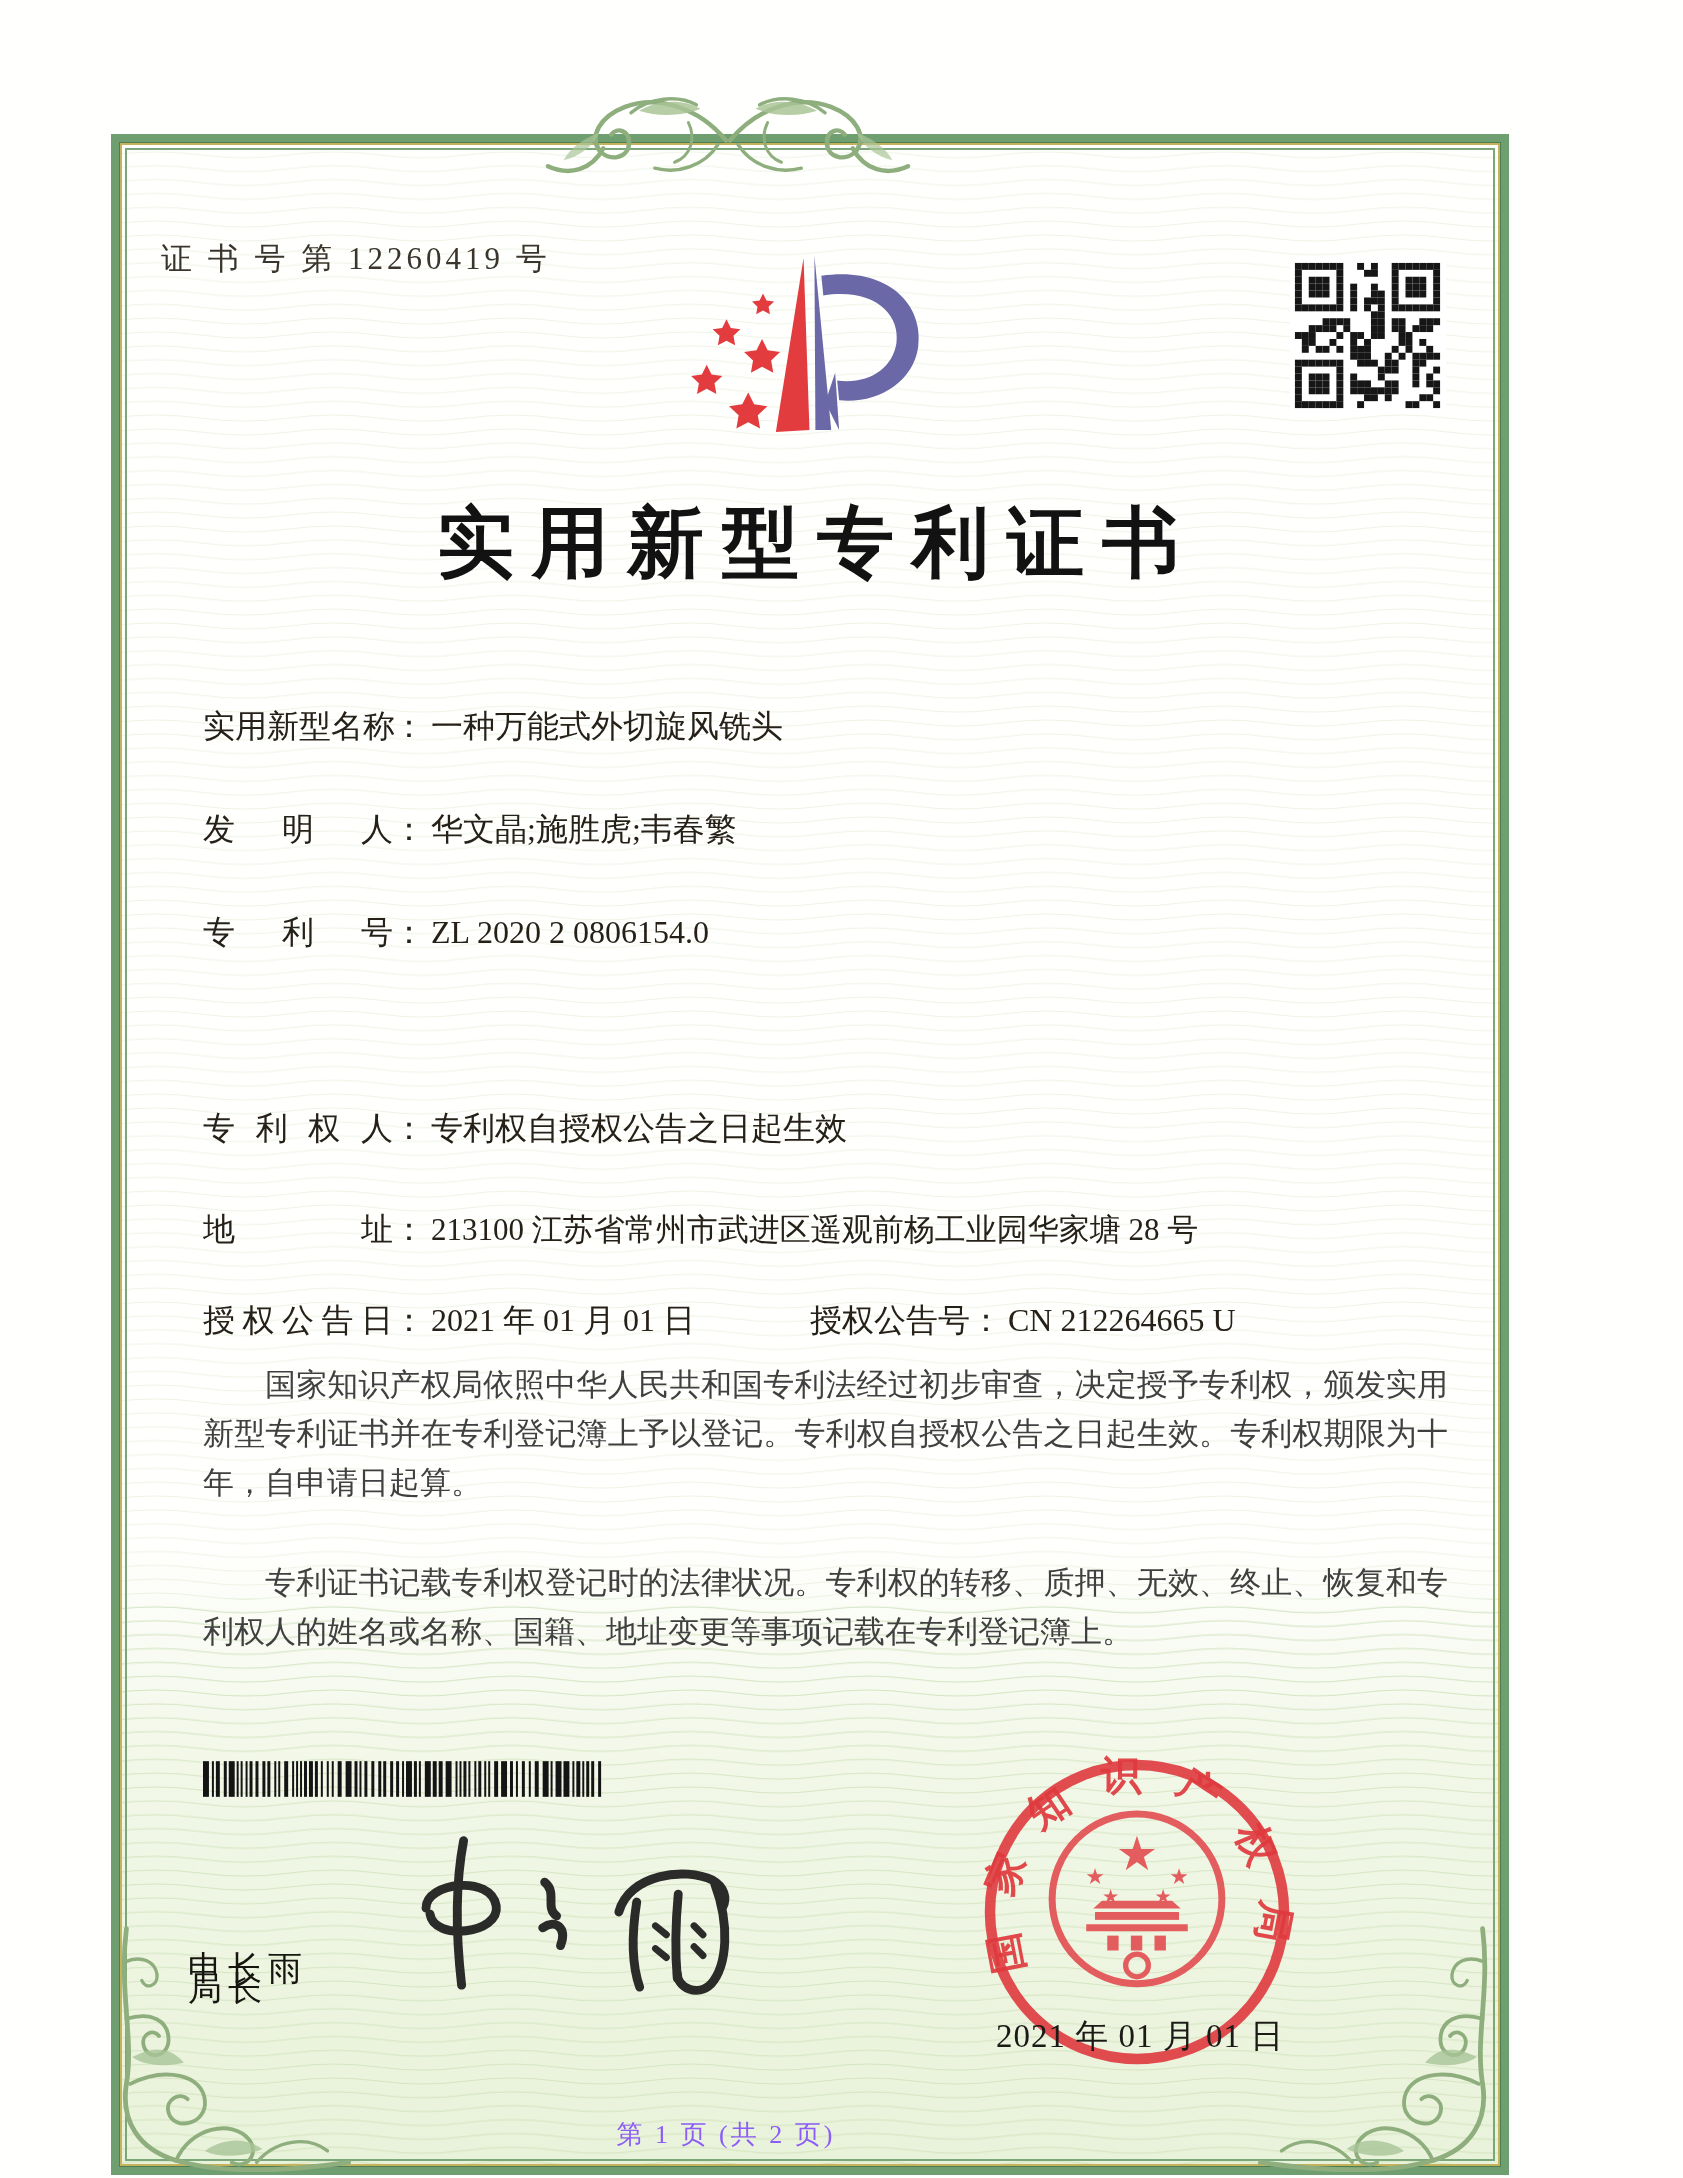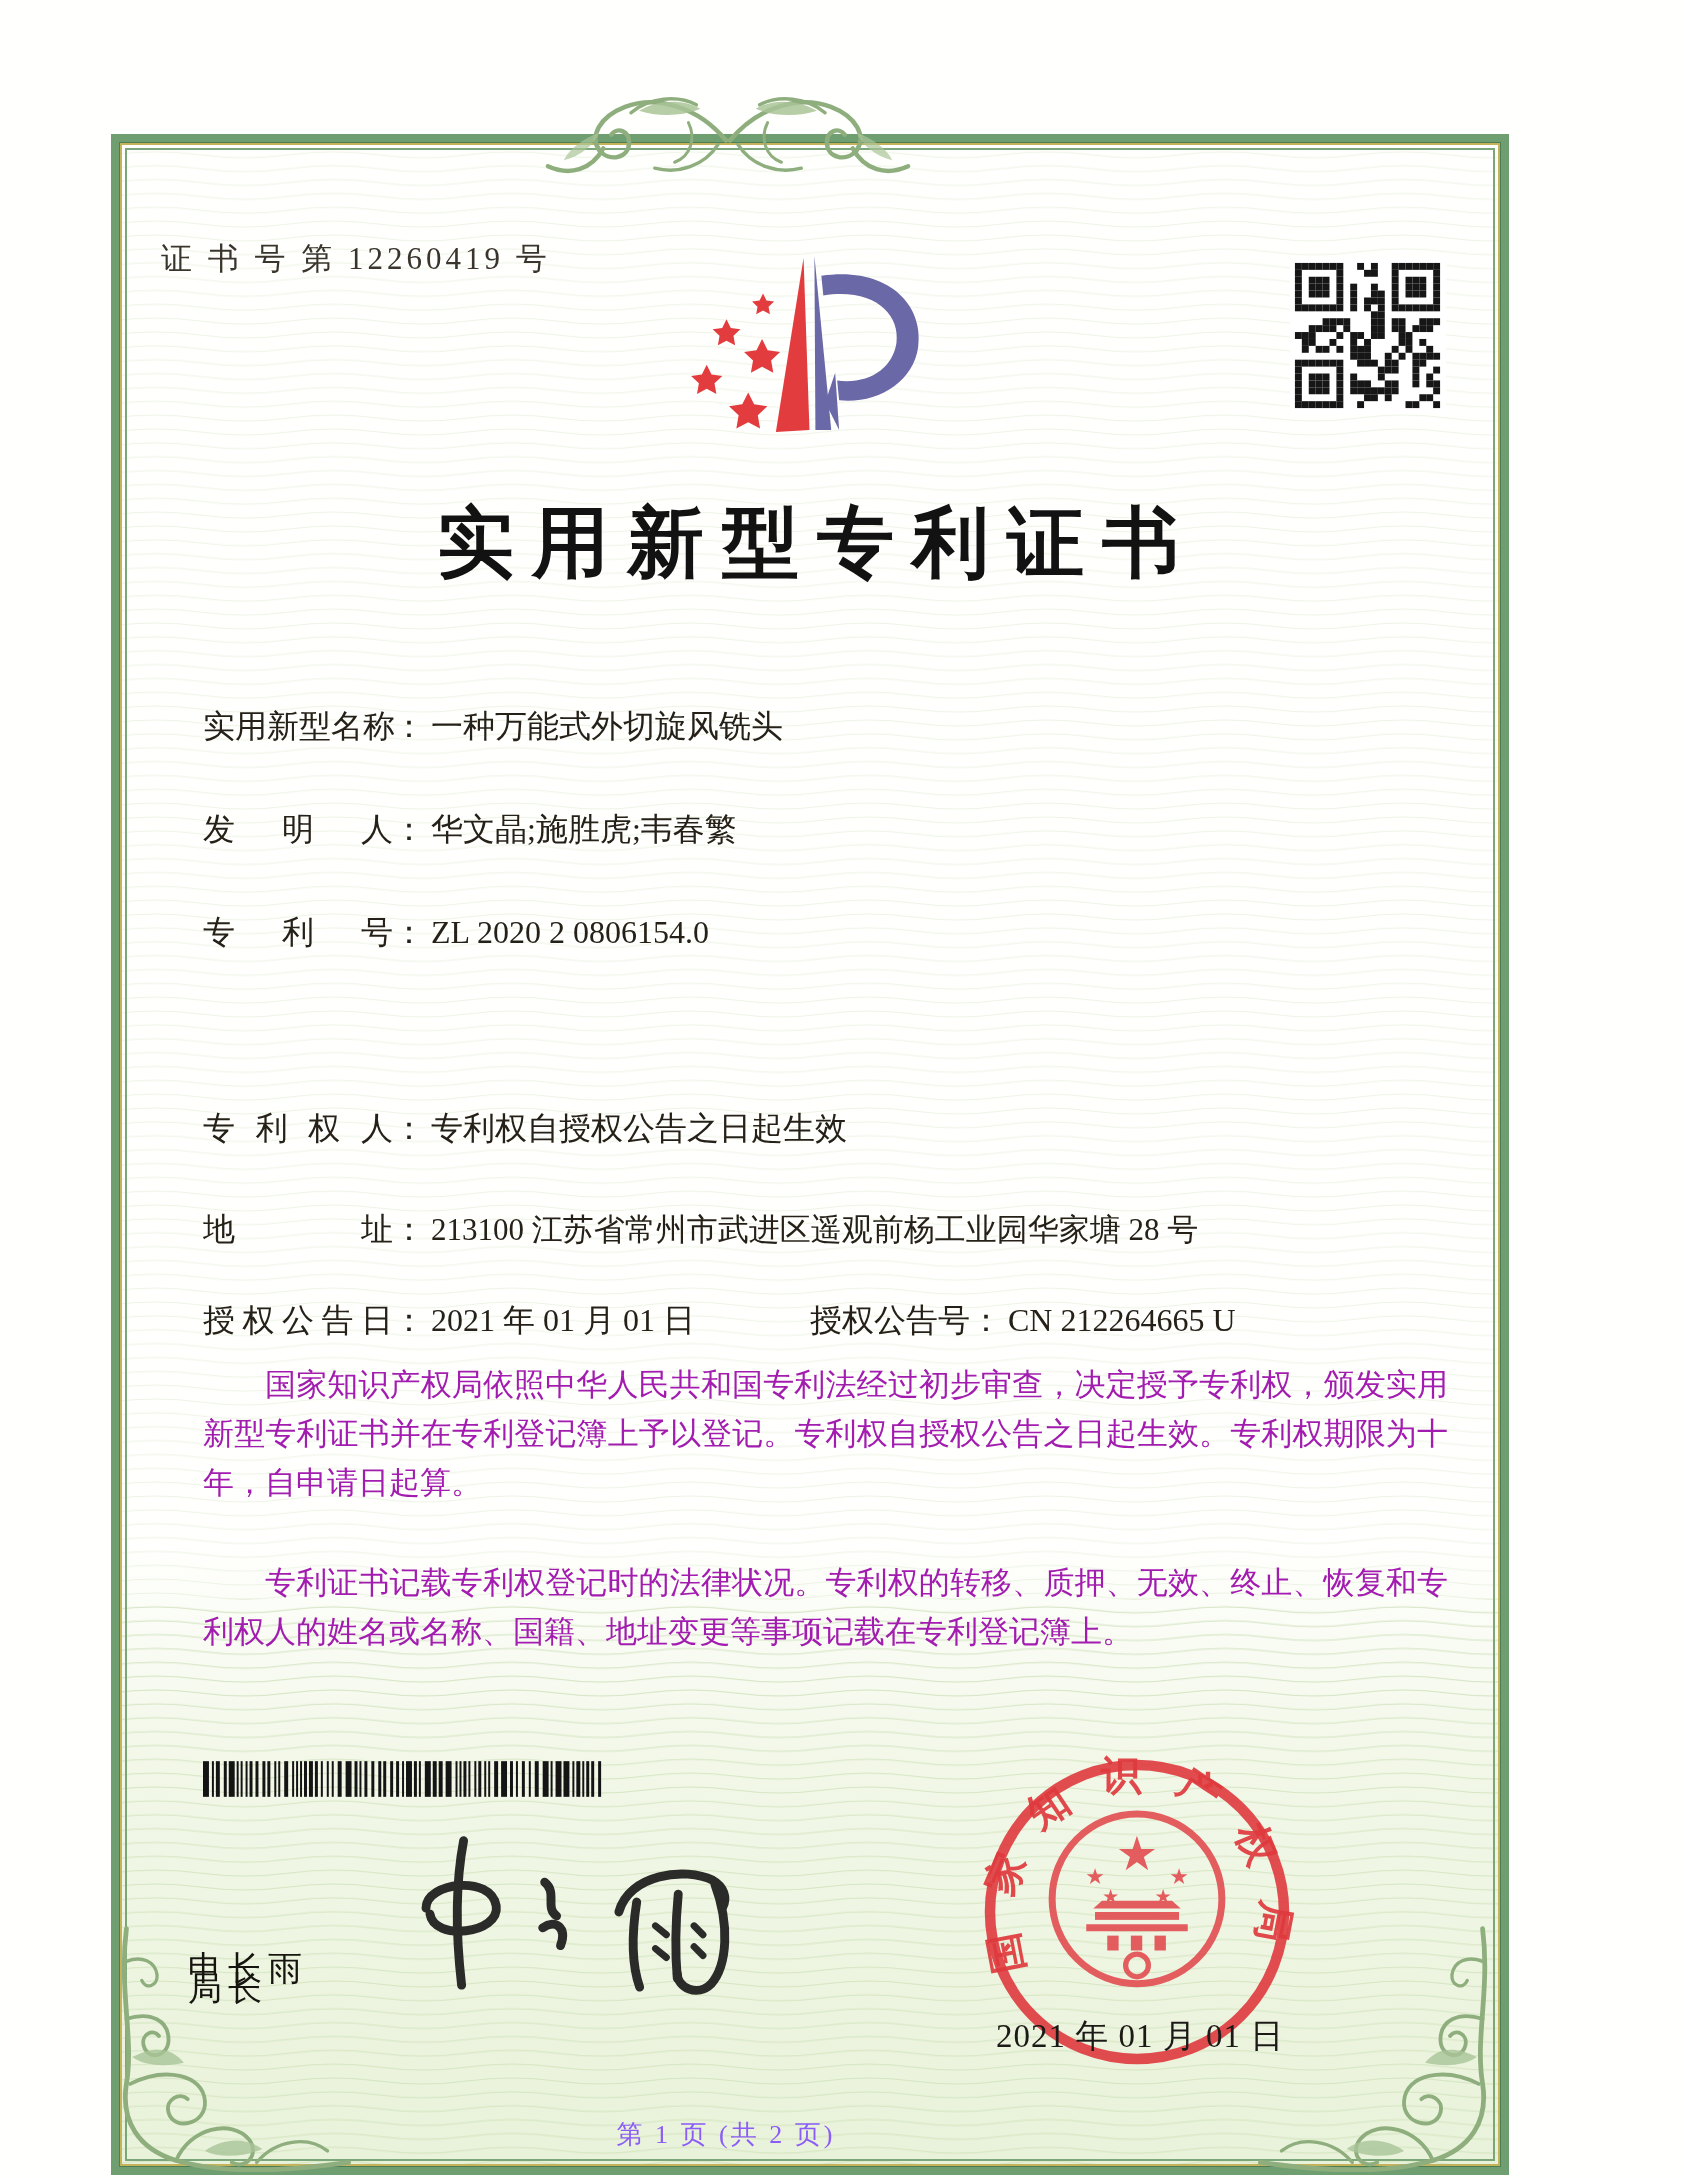--- a/index.html
+++ b/index.html
@@ -19,21 +19,21 @@
   
   .certno{position:absolute;left:161px;top:238px;font-size:31px;letter-spacing:4px;color:#3a352c;}
   .title{position:absolute;left:111px;top:499px;width:1398px;text-align:center;
     font-size:77px;font-weight:bold;letter-spacing:18px;color:#121212;line-height:1.15;padding-left:7px;}
   .row{position:absolute;left:203px;font-size:32px;white-space:nowrap;color:#262118;}
   .row-label{display:inline-block;width:190px;text-align:justify;text-align-last:justify;text-justify:inter-character;vertical-align:baseline;}
   .row-colon{display:inline-block;margin-right:6px;}
   .row-value{display:inline-block;}
   .pair2{position:absolute;left:810px;font-size:32px;white-space:nowrap;color:#262118;}
   .para{position:absolute;left:203px;width:1245px;font-size:31px;line-height:49px;
-    text-align:justify;text-indent:2em;color:#a21caf;}
+    text-align:justify;text-indent:2em;color:#404040;}
   .commish{position:absolute;left:188px;font-size:34px;letter-spacing:6px;color:#17150f;}
   .footer{position:absolute;left:429px;top:2117px;width:594px;text-align:center;font-size:26px;letter-spacing:3px;color:#8b5cf6;}
   .sealdate{position:absolute;left:996px;top:2014px;font-size:33px;letter-spacing:1px;color:#1c1a16;z-index:6;}
   svg{display:block;}
   .abs{position:absolute;}
 </style>
 </head>
 <body>
 
 <div class="page">

